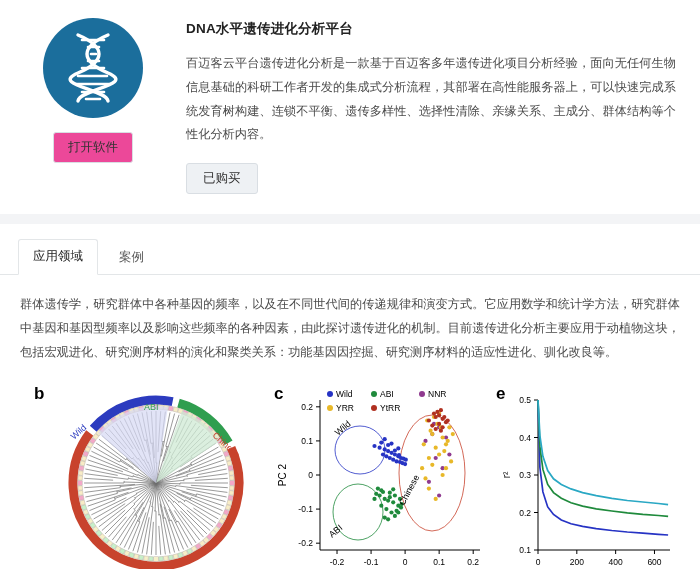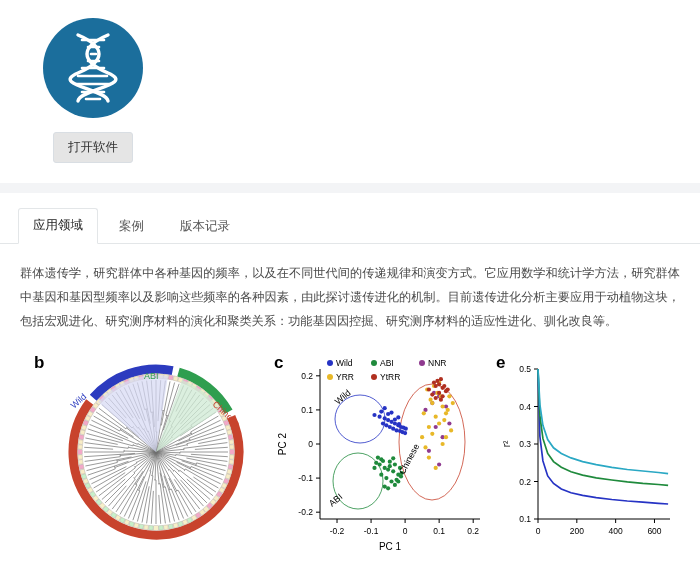--- a/index.html
+++ b/index.html
@@ -30,21 +30,21 @@
     padding-top:4px;
   }
   .logo-circle {
     width:100px; height:100px;
     border-radius:50%;
     background:#1b6e9c;
     display:flex; align-items:center; justify-content:center;
   }
   .open-btn {
     margin-top:14px;
-    background:#e5e5e5;
+    background:#ec4899;
     border:1px solid #d9dee3;
     border-radius:3px;
     font-size:12.5px;
     color:#333;
     padding:6px 14px;
     cursor:pointer;
     font-family:"Liberation Sans", sans-serif;
   }
   .header-main { flex:1 1 auto; padding-top:6px; }
   .app-title {
@@ -168,28 +168,32 @@
             <line x1="16" y1="45" x2="45" y2="45"></line>
             <line x1="15" y1="53" x2="47" y2="53"></line>
             <line x1="20" y1="61" x2="42" y2="61"></line>
             <line x1="24" y1="68" x2="38" y2="68"></line>
           </g>
         </svg>
       </div>
       <button class="open-btn">打开软件</button>
     </div>
 
+    <div class="header-main">
+      <div class="app-title">DNA水平遗传进化分析平台</div>
+      <div class="app-desc">百迈客云平台遗传进化分析是一款基于百迈客多年遗传进化项目分析经验，面向无任何生物信息基础的科研工作者开发的集成式分析流程，其部署在高性能服务器上，可以快速完成系统发育树构建、连锁不平衡、遗传多样性、选择性清除、亲缘关系、主成分、群体结构等个性化分析内容。</div>
+      <button class="buy-btn">已购买</button>
+    </div>
   </div>
 
   <div class="tabs-card">
 
     <div class="tabs-bar">
       <div class="tab active">应用领域</div>
       <div class="tab">案例</div>
-      <div class="tab">版本记录</div>
     </div>
 
     <div class="tab-body">
       <div class="body-text">群体遗传学，研究群体中各种基因的频率，以及在不同世代间的传递规律和演变方式。它应用数学和统计学方法，研究群体中基因和基因型频率以及影响这些频率的各种因素，由此探讨遗传进化的机制。目前遗传进化分析主要应用于动植物这块，包括宏观进化、研究测序材料的演化和聚类关系：功能基因因控掘、研究测序材料的适应性进化、驯化改良等。</div>
 
       <div class="figures">
 
         <div class="fig fig-b">
           <div class="panel-letter" style="left:8px; top:6px;">b</div>
           <svg width="246" height="210" viewBox="0 0 246 210">

